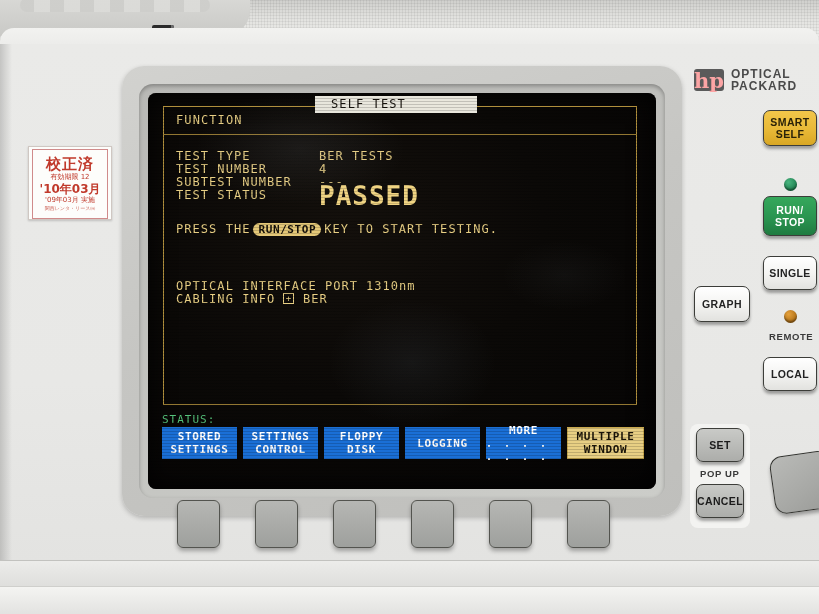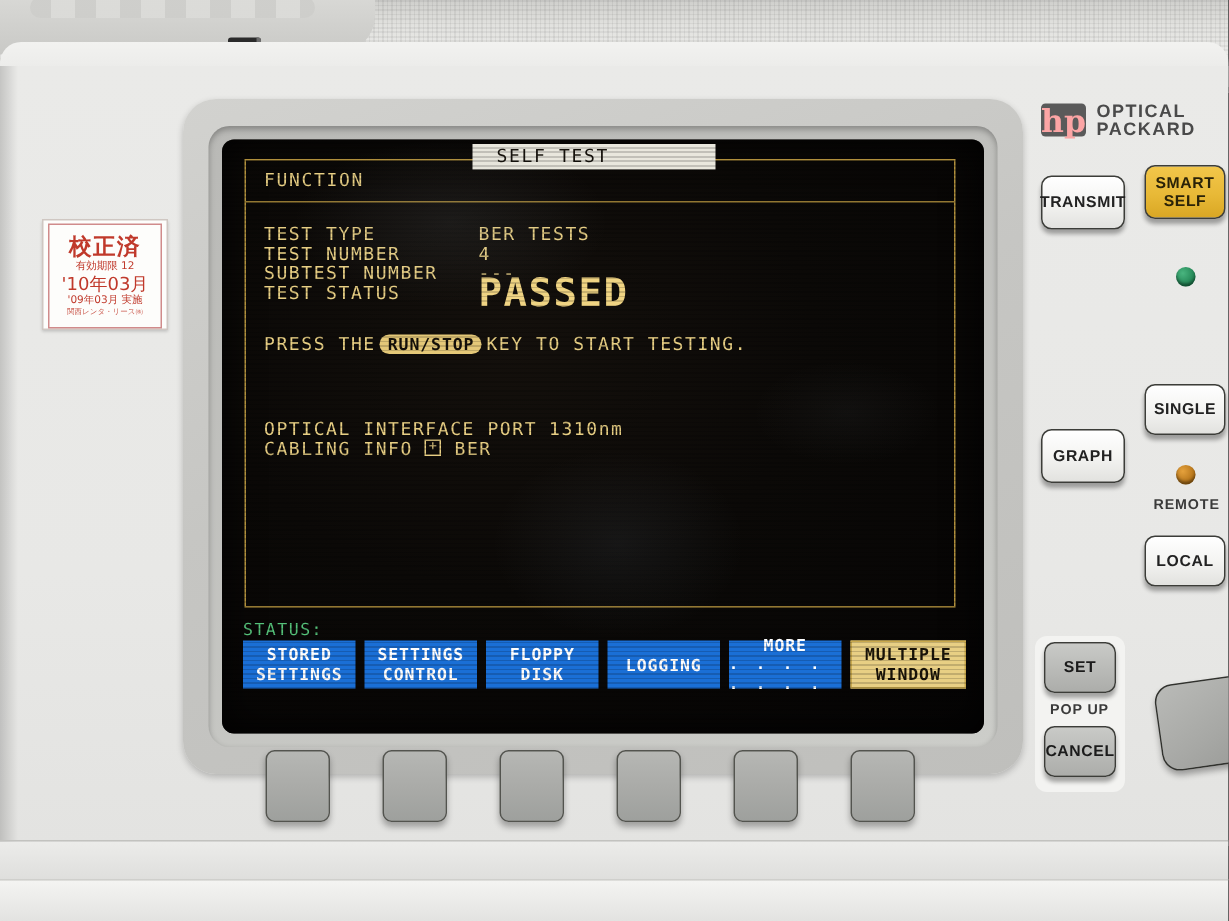--- a/index.html
+++ b/index.html
@@ -33,21 +33,21 @@
 
   
   .cal-sticker{position:absolute;left:28px;top:146px;width:84px;height:74px;background:#fdfdfb;
     border:1px solid #cfc7c2;box-shadow:0 1px 2px rgba(0,0,0,.18);
     display:flex;flex-direction:column;align-items:center;justify-content:center;
     padding-top:2px;box-sizing:border-box;}
   .cal-inner{width:74px;height:68px;border:1px solid #d08b8b;display:flex;flex-direction:column;
     align-items:center;justify-content:center;color:#c0392b;font-family:"DejaVu Sans",sans-serif;}
   .cal-l1{font-size:15px;font-weight:bold;letter-spacing:1px;line-height:15px;}
   .cal-l2{font-size:7px;line-height:9px;margin-top:1px;}
-  .cal-l3{font-size:12px;font-weight:normal;line-height:14px;}
+  .cal-l3{font-size:12px;font-weight:bold;line-height:14px;}
   .cal-l4{font-size:7px;line-height:9px;}
   .cal-l5{font-size:5px;line-height:7px;opacity:.8;}
 
   
   .bezel-outer{position:absolute;left:122px;top:66px;width:560px;height:450px;border-radius:22px;
     background:linear-gradient(160deg,#d2d2cf 0%,#c6c6c3 45%,#bfbfbc 100%);
     box-shadow:0 2px 5px rgba(0,0,0,.22);}
   .bezel-inner{position:absolute;left:139px;top:84px;width:526px;height:414px;border-radius:14px;
     background:linear-gradient(160deg,#b9b9b6,#cccdc9);
     box-shadow:inset 0 2px 4px rgba(0,0,0,.30);}
@@ -237,30 +237,33 @@
   <div class="hp-logo">
     <div class="hp-badge">
       <span>hp</span>
     </div>
     <div>
       <div class="hp-text">OPTICAL</div>
       <div class="hp-text">PACKARD</div>
     </div>
   </div>
 
-  <div class="key" style="left:694px;top:117px;width:54px;height:34px">TRANSMIT</div>
   <div class="key" style="left:694px;top:286px;width:54px;height:34px">GRAPH</div>
 
   <div class="key smart" style="left:763px;top:110px;width:52px;height:34px;flex-direction:column">
     <div>SMART</div>
     <div>SELF</div>
   </div>
 
   <div class="led green" style="left:784px;top:178px"></div>
 
+  <div class="key run" style="left:763px;top:196px;width:52px;height:38px;flex-direction:column">
+    <div>RUN/</div>
+    <div>STOP</div>
+  </div>
 
   <div class="key" style="left:763px;top:256px;width:52px;height:32px">SINGLE</div>
 
   <div class="led amber" style="left:784px;top:310px"></div>
   <div class="lbl" style="left:769px;top:331px">REMOTE</div>
 
   <div class="key" style="left:763px;top:357px;width:52px;height:32px">LOCAL</div>
 
   <div class="popup-plate"></div>
   <div class="key grey" style="left:696px;top:428px;width:46px;height:32px">SET</div>

